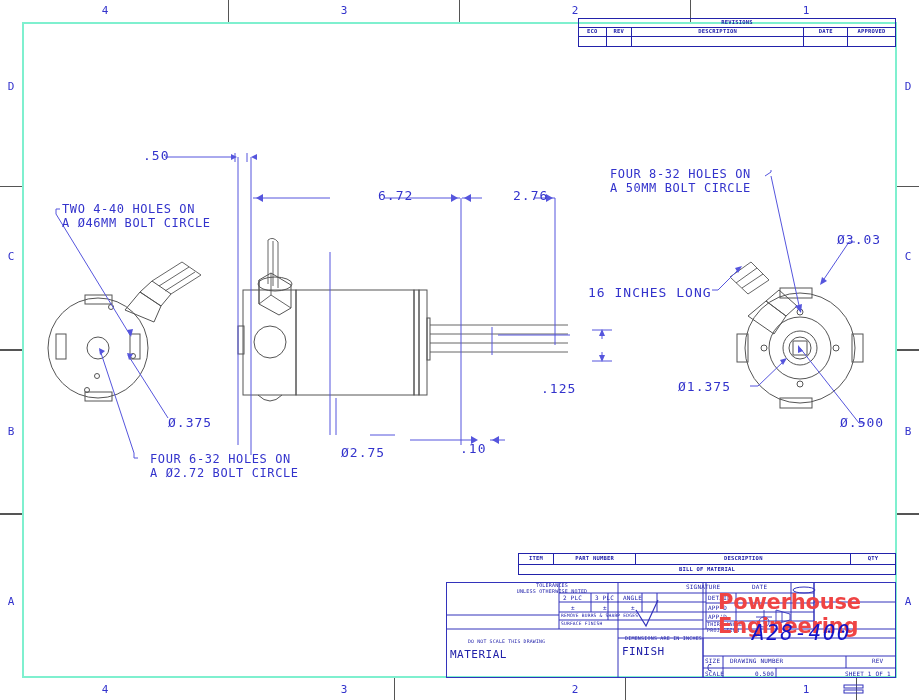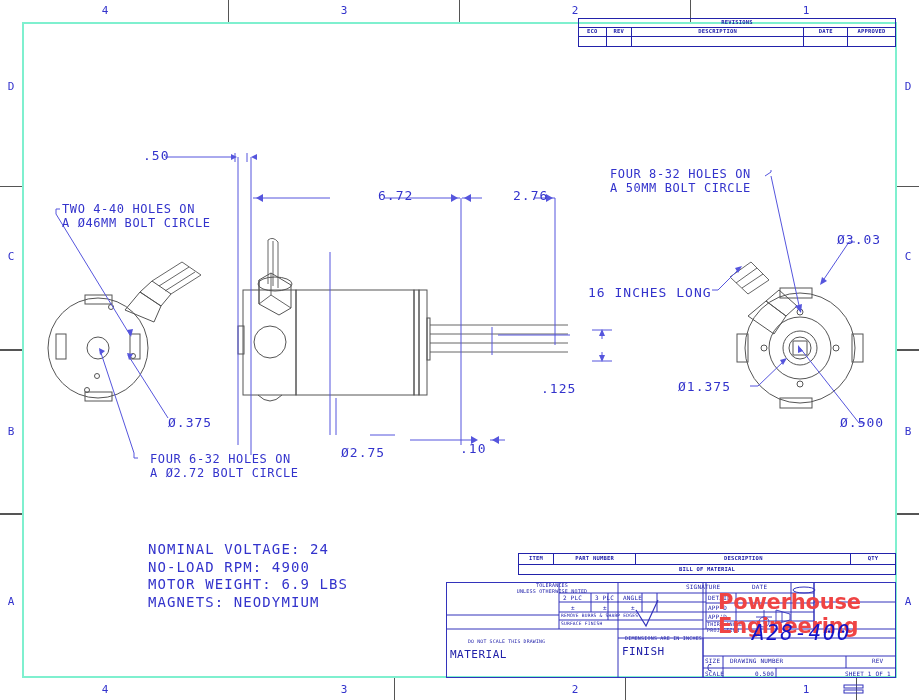--- a/index.html
+++ b/index.html
@@ -265,24 +265,20 @@
     </g>
   </svg>
 
   <div class="notetxt" style="left:610px;top:167px;">FOUR 8-32 HOLES ON
 A 50MM BOLT CIRCLE</div>
   <div class="dimtxt" style="left:837px;top:232px;">Ø3.03</div>
   <div class="notetxt" style="left:588px;top:286px;font-size:13px;letter-spacing:1px;">16 INCHES LONG</div>
   <div class="dimtxt" style="left:678px;top:379px;">Ø1.375</div>
   <div class="dimtxt" style="left:840px;top:415px;">Ø.500</div>
 
-  <div class="spectxt" style="left:148px;top:541px;">NOMINAL VOLTAGE: 24
-NO-LOAD RPM: 4900
-MOTOR WEIGHT: 6.9 LBS
-MAGNETS: NEODYMIUM</div>
 
   <table class="tb" style="left:518px;top:553px;width:378px;">
     <tbody>
         <tr>
       <td class="hdr" style="width:34px;height:10px;">ITEM</td>
       <td class="hdr" style="width:82px;">PART NUMBER</td>
       <td class="hdr" style="width:215px;">DESCRIPTION</td>
       <td class="hdr" style="width:44px;">QTY</td>
     </tr>
     <tr>

